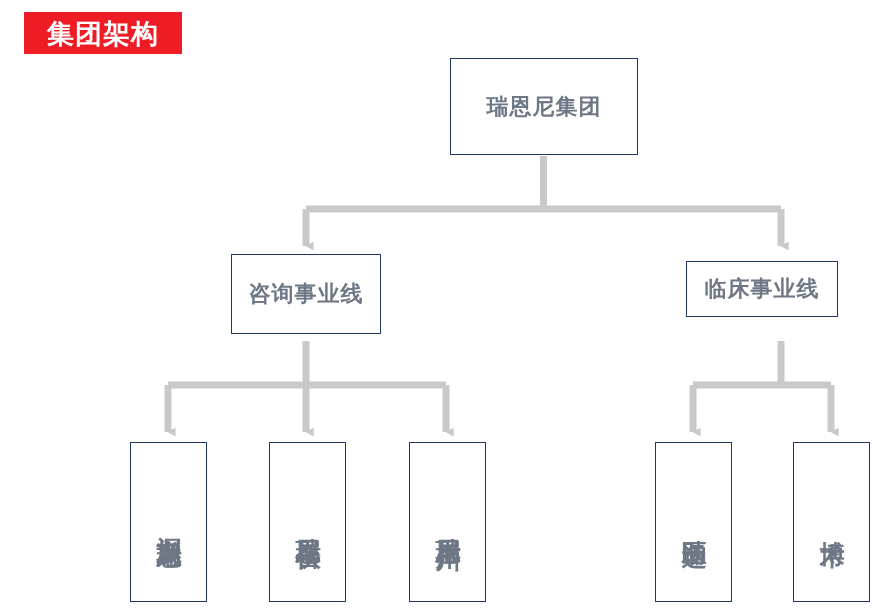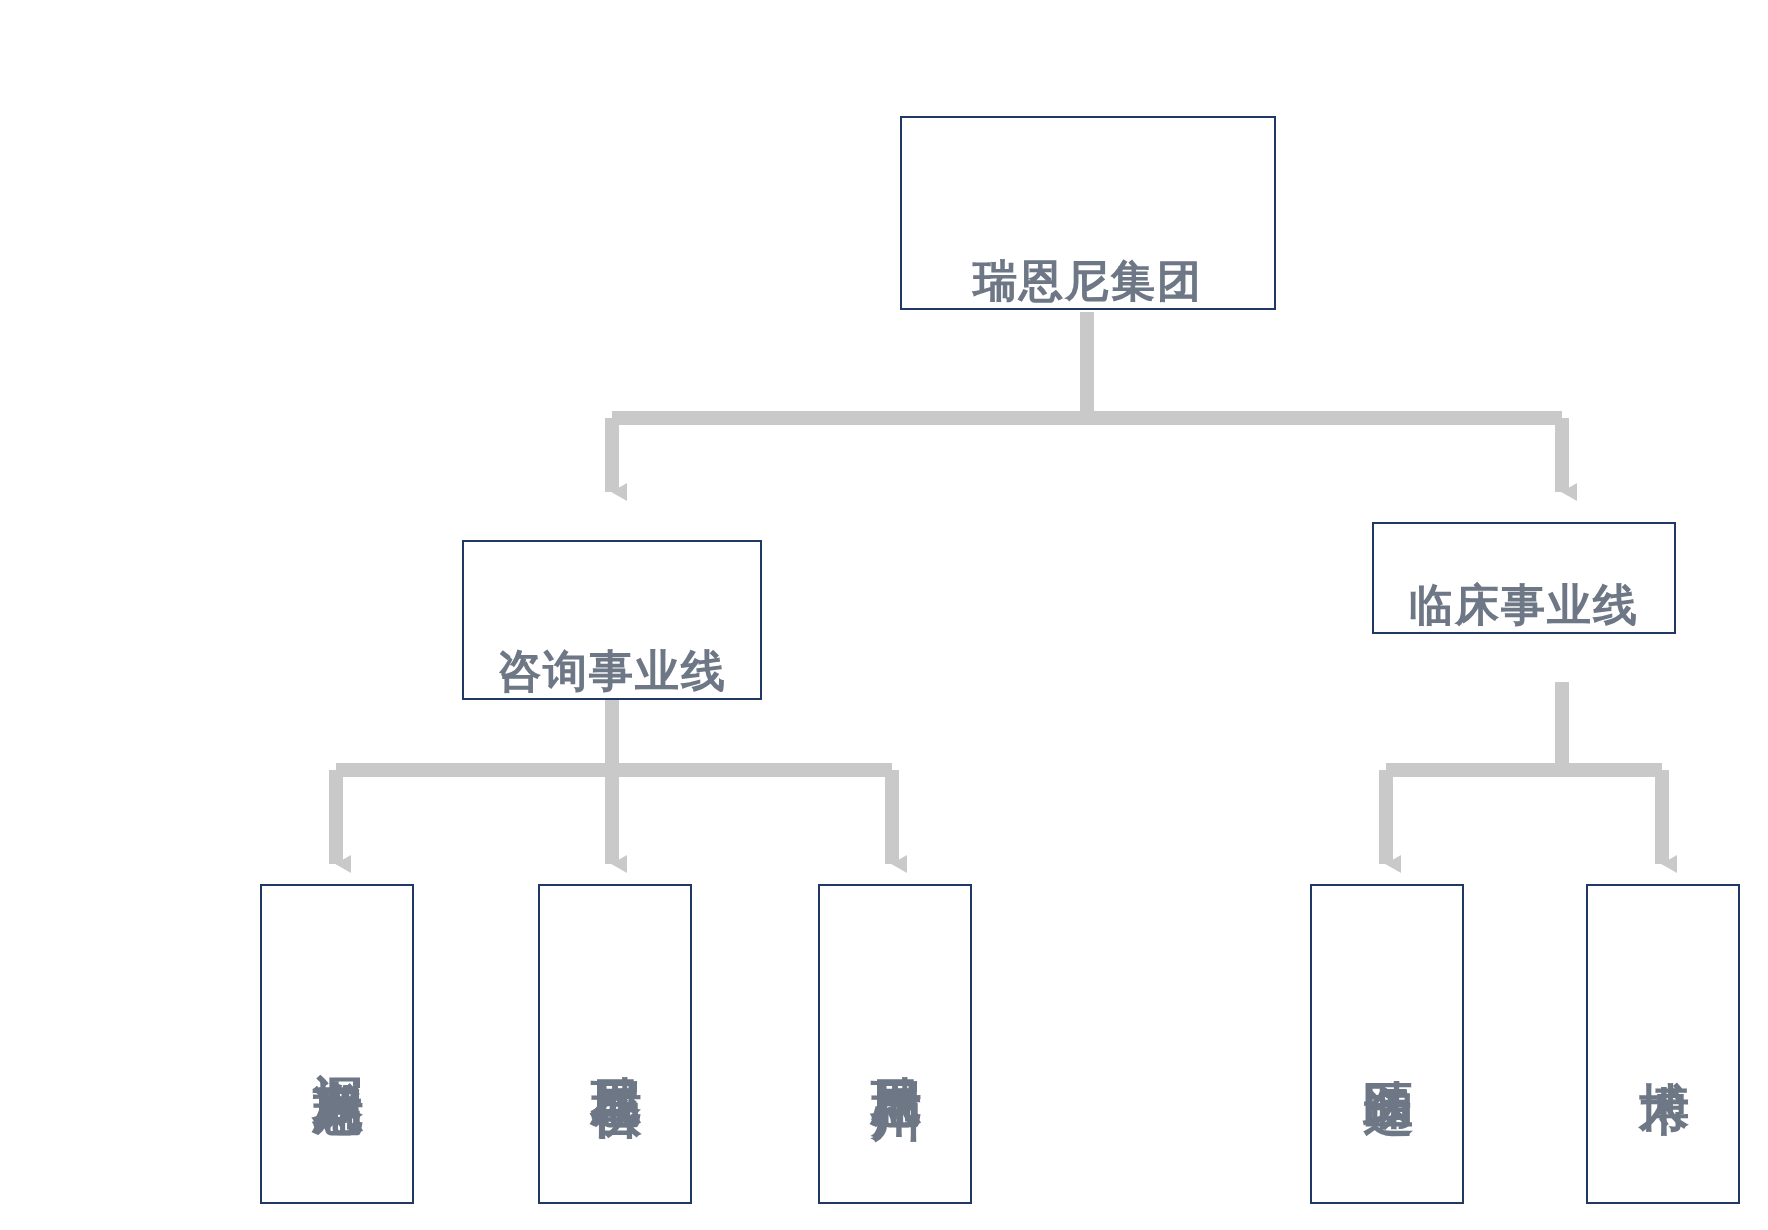--- a/index.html
+++ b/index.html
@@ -46,21 +46,21 @@
     height: 615px;
     pointer-events: none;
   }
   
   .node {
     position: absolute;
     box-sizing: border-box;
     background: #ffffff;
     border: 1.6px solid #1F3864;
     display: flex;
-    align-items: flex-end;
+    align-items: center;
     justify-content: center;
     text-align: center;
   }
   .node-label {
     color: #6E7785;
     font-weight: bold;
     font-family: "DejaVu Sans", "Liberation Sans", sans-serif;
     line-height: 1.08;
   }
   .node-root .node-label,
@@ -77,20 +77,23 @@
     text-orientation: upright;
     letter-spacing: 2px;
     line-height: 1.05;
   }
 </style>
 </head>
 <body>
 
 <div id="org-chart">
 
+  <div class="title-badge">
+    <span class="title-badge-text">集团架构</span>
+  </div>
 
   <svg class="connectors" width="884" height="615" viewBox="0 0 884 615">
     <defs>
       <marker id="arrow-down" markerWidth="9" markerHeight="8" refX="4.5" refY="7.6" orient="auto" markerUnits="userSpaceOnUse">
         <polygon points="0,0 9,0 4.5,8" fill="#C9C9C9"></polygon>
       </marker>
     </defs>
 
     <g>
       <path d="M 543.5 156 L 543.5 209" stroke="#C9C9C9" stroke-width="7" fill="none"></path>
@@ -112,21 +115,21 @@
       <path d="M 693 385 L 831 385" stroke="#C9C9C9" stroke-width="7" fill="none"></path>
       <path d="M 693 385 L 693 432" stroke="#C9C9C9" stroke-width="7" fill="none" marker-end="url(#arrow-down)"></path>
       <path d="M 831 385 L 831 432" stroke="#C9C9C9" stroke-width="7" fill="none" marker-end="url(#arrow-down)"></path>
     </g>
   </svg>
 
   <div class="node node-root" style="left:450px; top:58px; width:188px; height:97px;">
     <span class="node-label">瑞恩尼集团</span>
   </div>
 
-  <div class="node node-division" style="left:231px; top:270px; width:150px; height:80px;">
+  <div class="node node-division" style="left:231px; top:254px; width:150px; height:80px;">
     <span class="node-label">咨询事业线</span>
   </div>
 
   <div class="node node-division" style="left:686px; top:261px; width:152px; height:56px;">
     <span class="node-label">临床事业线</span>
   </div>
 
   <div class="node node-leaf" style="left:130px; top:442px; width:77px; height:160px;">
     <span class="node-label">深圳瑞恩尼</span>
   </div>

